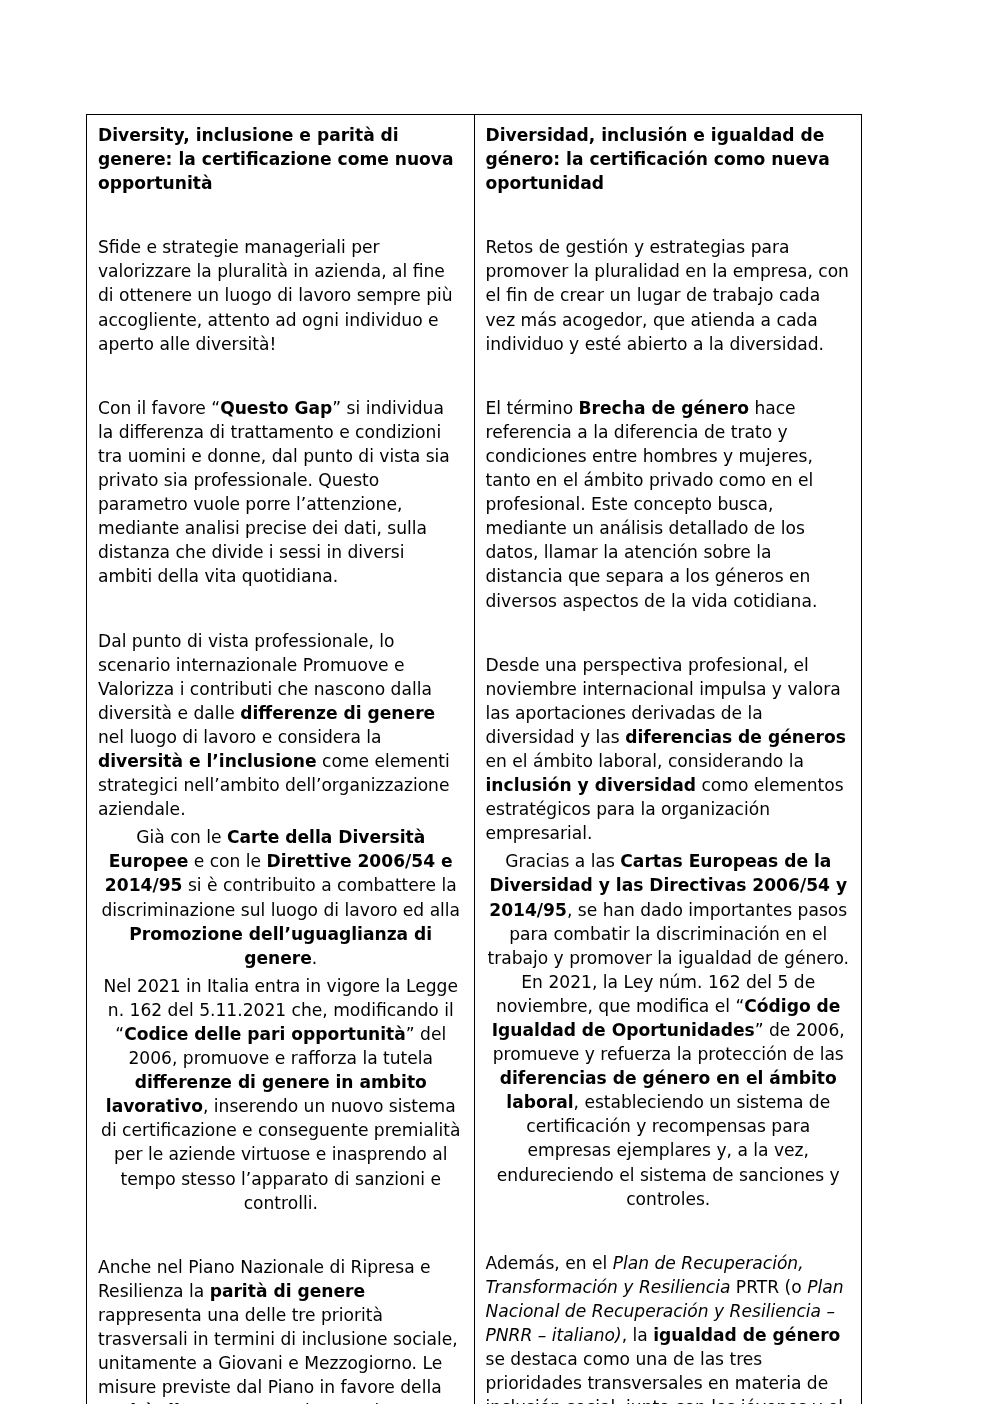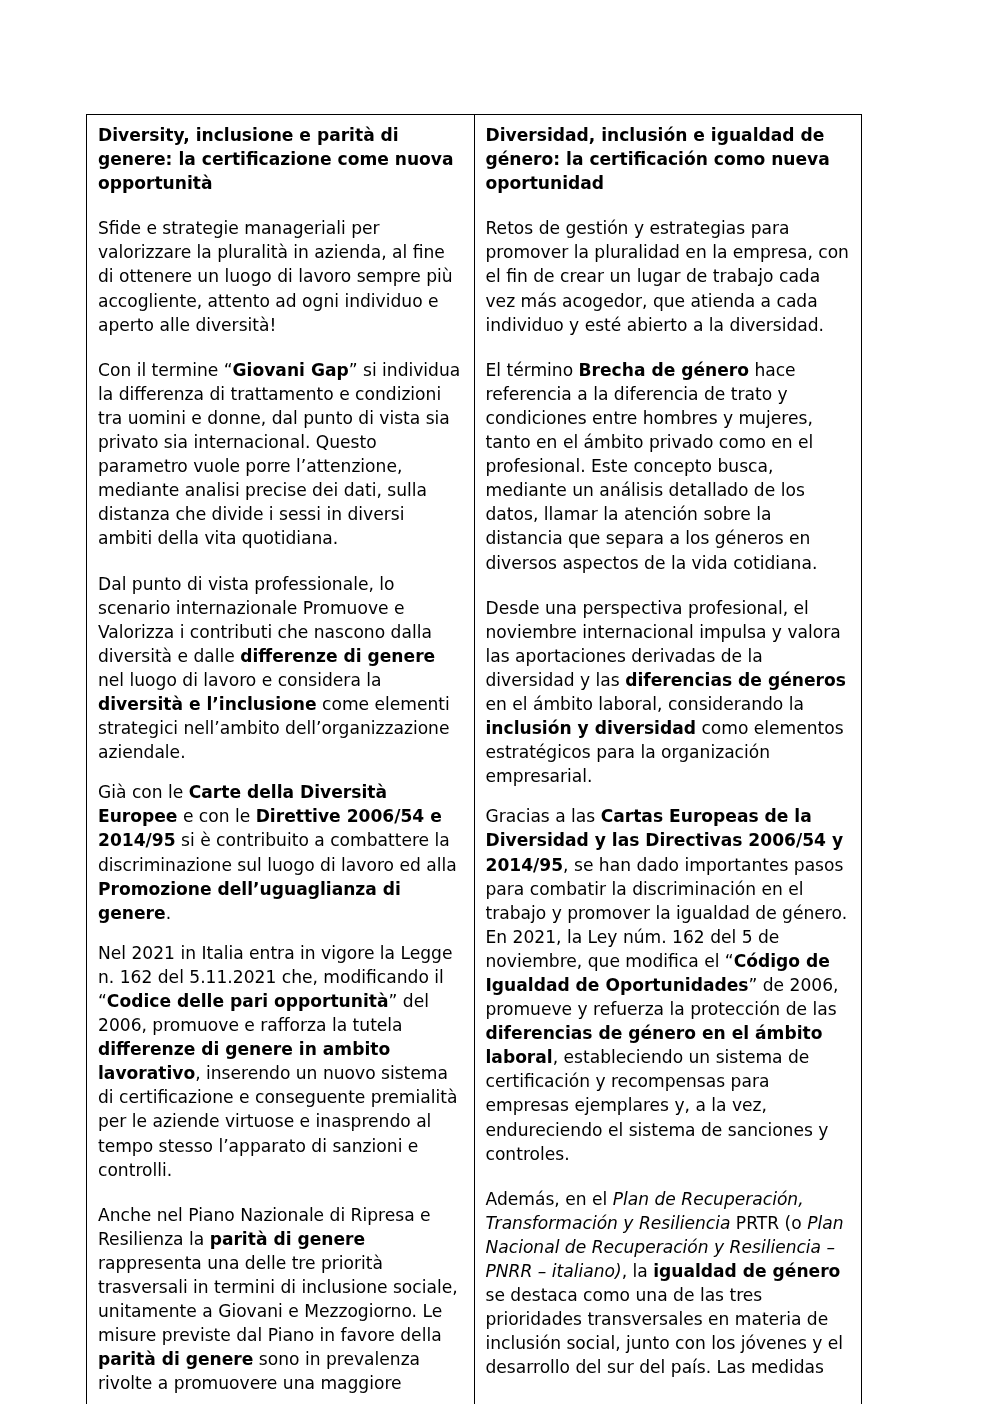--- a/index.html
+++ b/index.html
@@ -40,40 +40,41 @@
     font-size: 17.1px;
     line-height: 24.1px;
   }
   p.para {
     margin: 0;
     font-size: 17.1px;
     line-height: 24.1px;
     text-align: left;
   }
   p.para + p.para {
-    margin-top: 21px;
+    margin-top: 40px;
   }
   p.para.tight + p.para.tight {
-    margin-top: 16px;
+    margin-top: 4px;
+    text-align: center;
   }
   .b { font-weight: bold; }
   .i { font-style: italic; }
 </style>
 </head>
 <body>
 
 <div class="page">
   <table class="doc-table">
     <tbody>
       <tr>
         <td>
           <div class="cell-inner" id="left-col">
               <p class="para"><span class="b">Diversity, inclusione e parità di genere: la certificazione come nuova opportunità</span></p>
               <p class="para"><span>Sfide e strategie manageriali per valorizzare la pluralità in azienda, al fine di ottenere un luogo di lavoro sempre più accogliente, attento ad ogni individuo e aperto alle diversità!</span></p>
-              <p class="para"><span>Con il termine “</span><span class="b">Giovani Gap</span><span>” si individua la differenza di trattamento e condizioni tra uomini e donne, dal punto di vista sia privato sia internacional. Questo parametro vuole porre l’attenzione, mediante analisi precise dei dati, sulla distanza che divide i sessi in diversi ambiti della vita quotidiana.</span></p>
+              <p class="para"><span>Con il favore “</span><span class="b">Questo Gap</span><span>” si individua la differenza di trattamento e condizioni tra uomini e donne, dal punto di vista sia privato sia professionale. Questo parametro vuole porre l’attenzione, mediante analisi precise dei dati, sulla distanza che divide i sessi in diversi ambiti della vita quotidiana.</span></p>
               <p class="para tight"><span>Dal punto di vista professionale, lo scenario internazionale Promuove e Valorizza i contributi che nascono dalla diversità e dalle </span><span class="b">differenze di genere</span><span> nel luogo di lavoro e considera la </span><span class="b">diversità e l’inclusione</span><span> come elementi strategici nell’ambito dell’organizzazione aziendale.</span></p>
               <p class="para tight"><span>Già con le </span><span class="b">Carte della Diversità Europee</span><span> e con le </span><span class="b">Direttive 2006/54 e 2014/95</span><span> si è contribuito a combattere la discriminazione sul luogo di lavoro ed alla </span><span class="b">Promozione dell’uguaglianza di genere</span><span>.</span></p>
               <p class="para tight"><span>Nel 2021 in Italia entra in vigore la Legge n. 162 del 5.11.2021 che, modificando il “</span><span class="b">Codice delle pari opportunità</span><span>” del 2006, promuove e rafforza la tutela </span><span class="b">differenze di genere in ambito lavorativo</span><span>, inserendo un nuovo sistema di certificazione e conseguente premialità per le aziende virtuose e inasprendo al tempo stesso l’apparato di sanzioni e controlli.</span></p>
               <p class="para"><span>Anche nel Piano Nazionale di Ripresa e Resilienza la </span><span class="b">parità di genere</span><span> rappresenta una delle tre priorità trasversali in termini di inclusione sociale, unitamente a Giovani e Mezzogiorno. Le misure previste dal Piano in favore della </span><span class="b">parità di genere</span><span> sono in prevalenza rivolte a promuovere una maggiore</span></p>
             </div>
         </td>
         <td>
           <div class="cell-inner" id="right-col">
               <p class="para"><span class="b">Diversidad, inclusión e igualdad de género: la certificación como nueva oportunidad</span></p>
               <p class="para"><span>Retos de gestión y estrategias para promover la pluralidad en la empresa, con el fin de crear un lugar de trabajo cada vez más acogedor, que atienda a cada individuo y esté abierto a la diversidad.</span></p>

